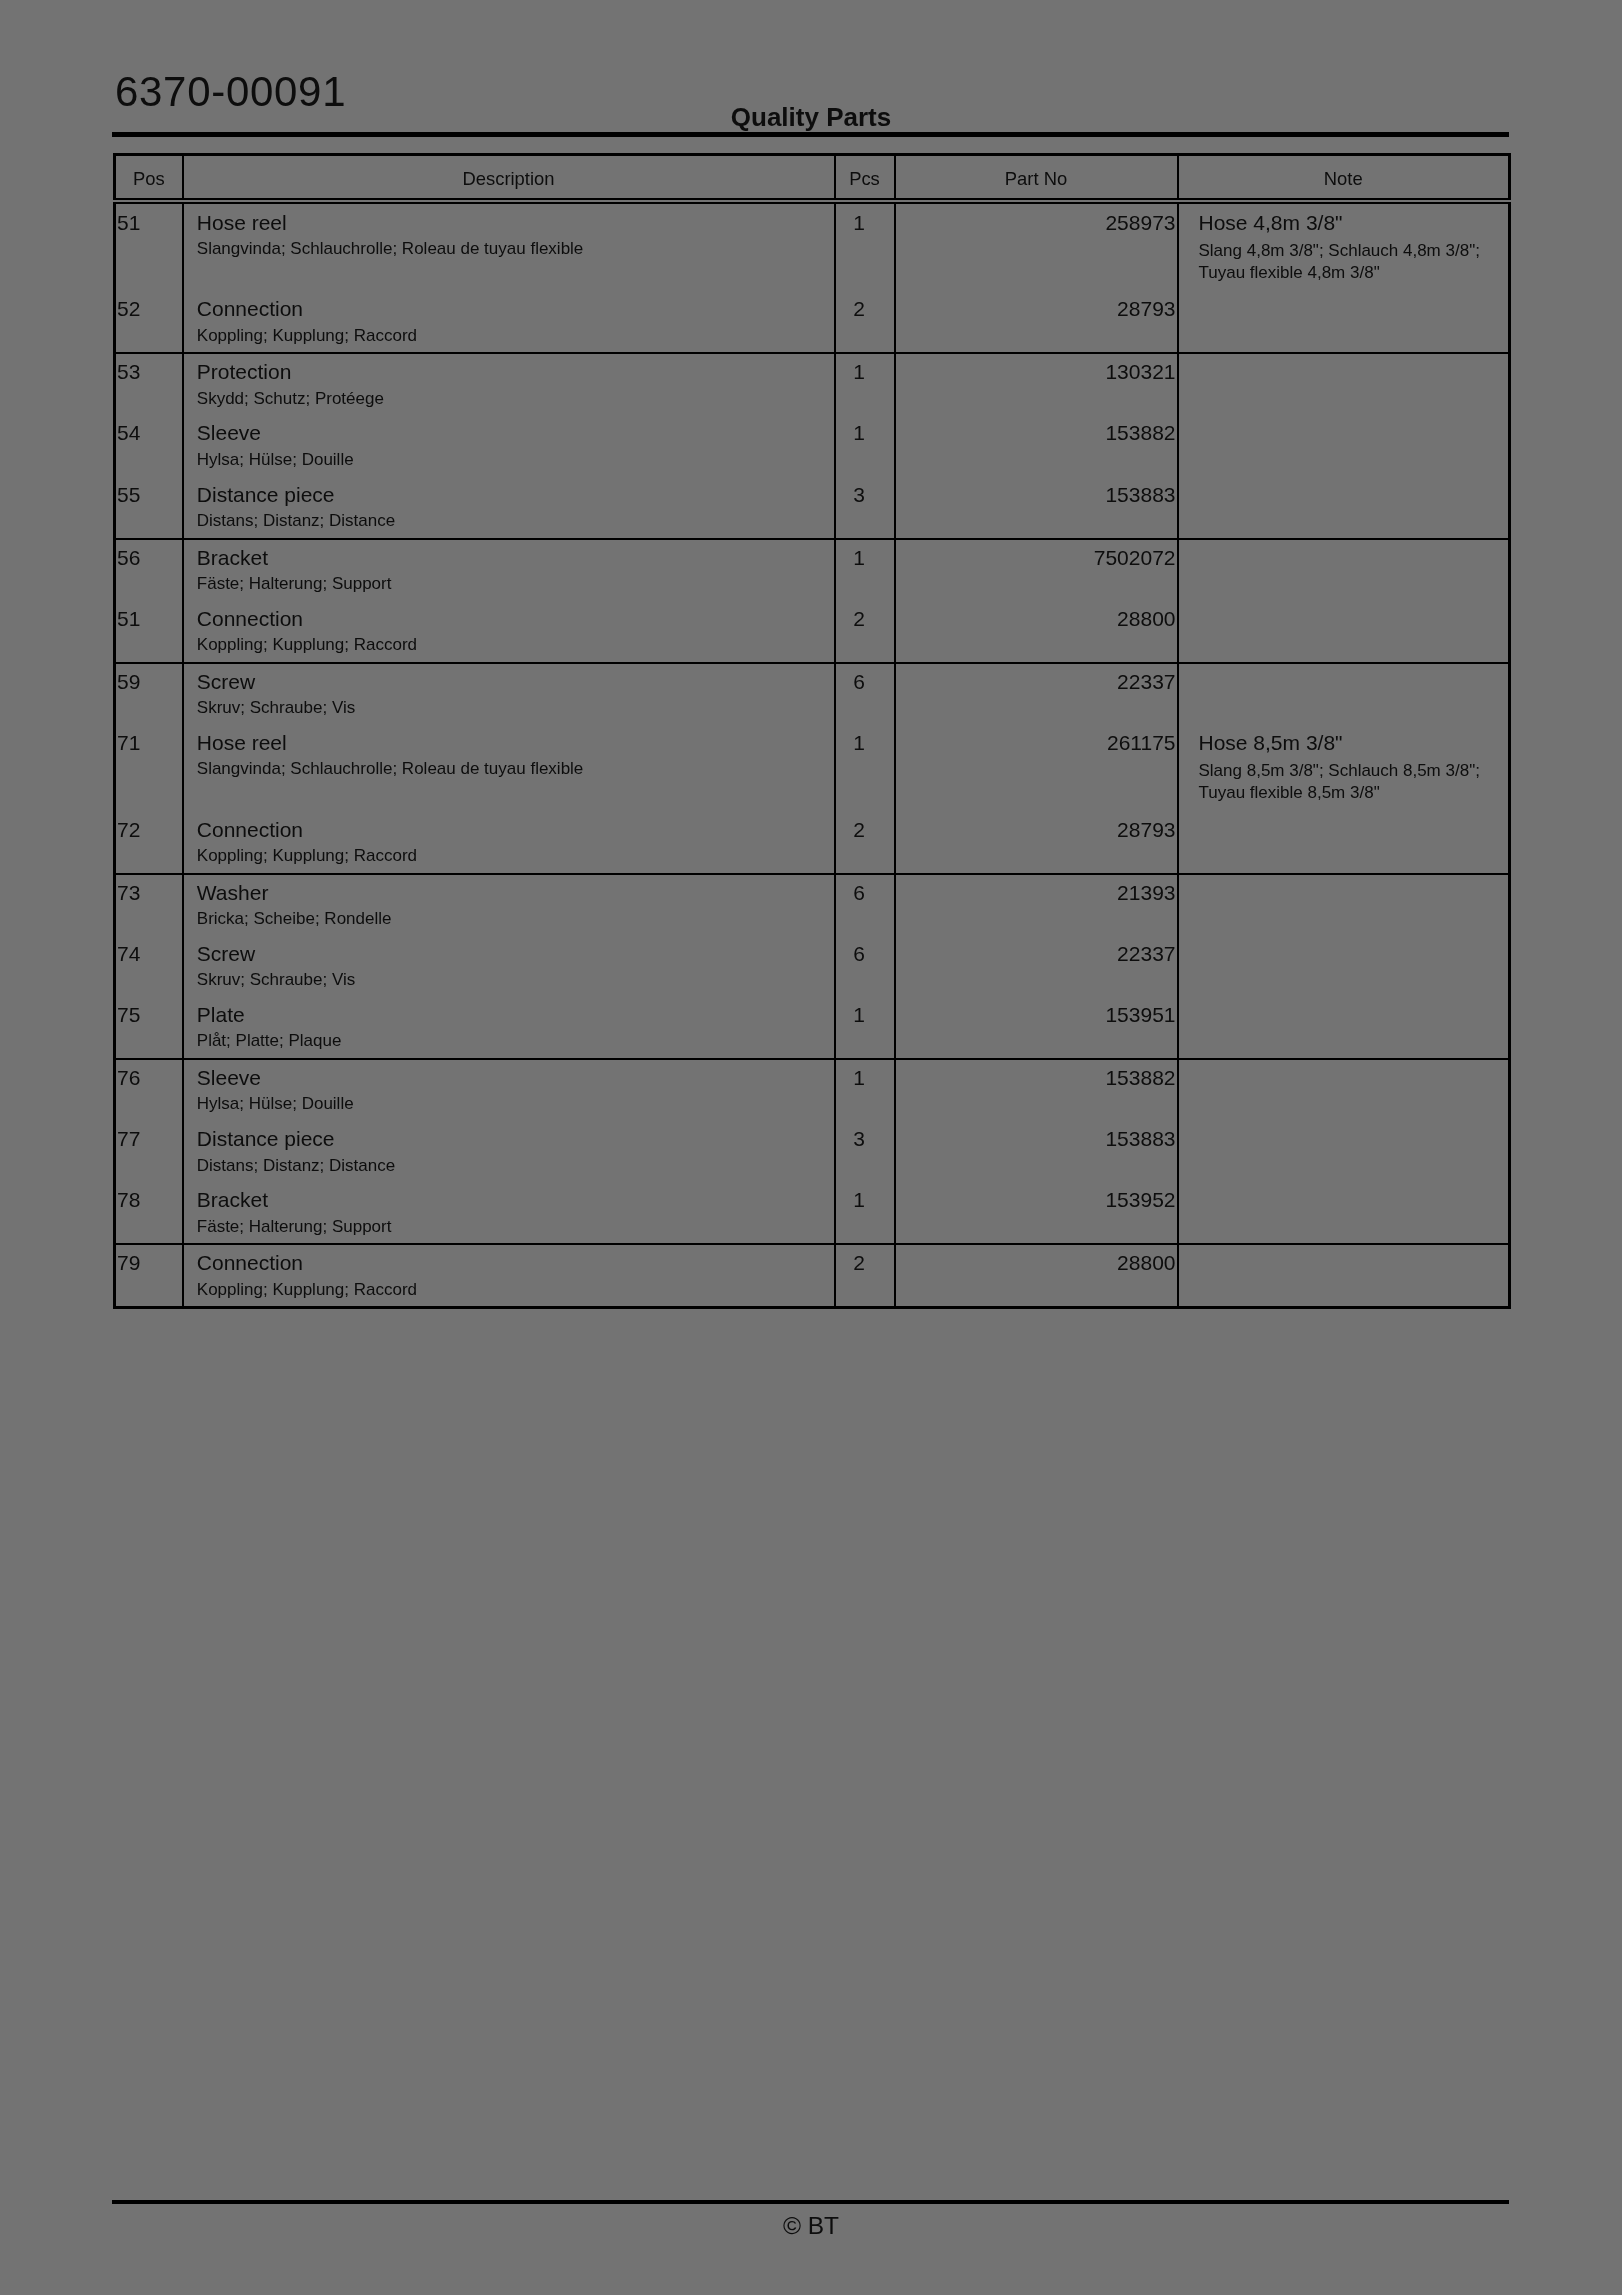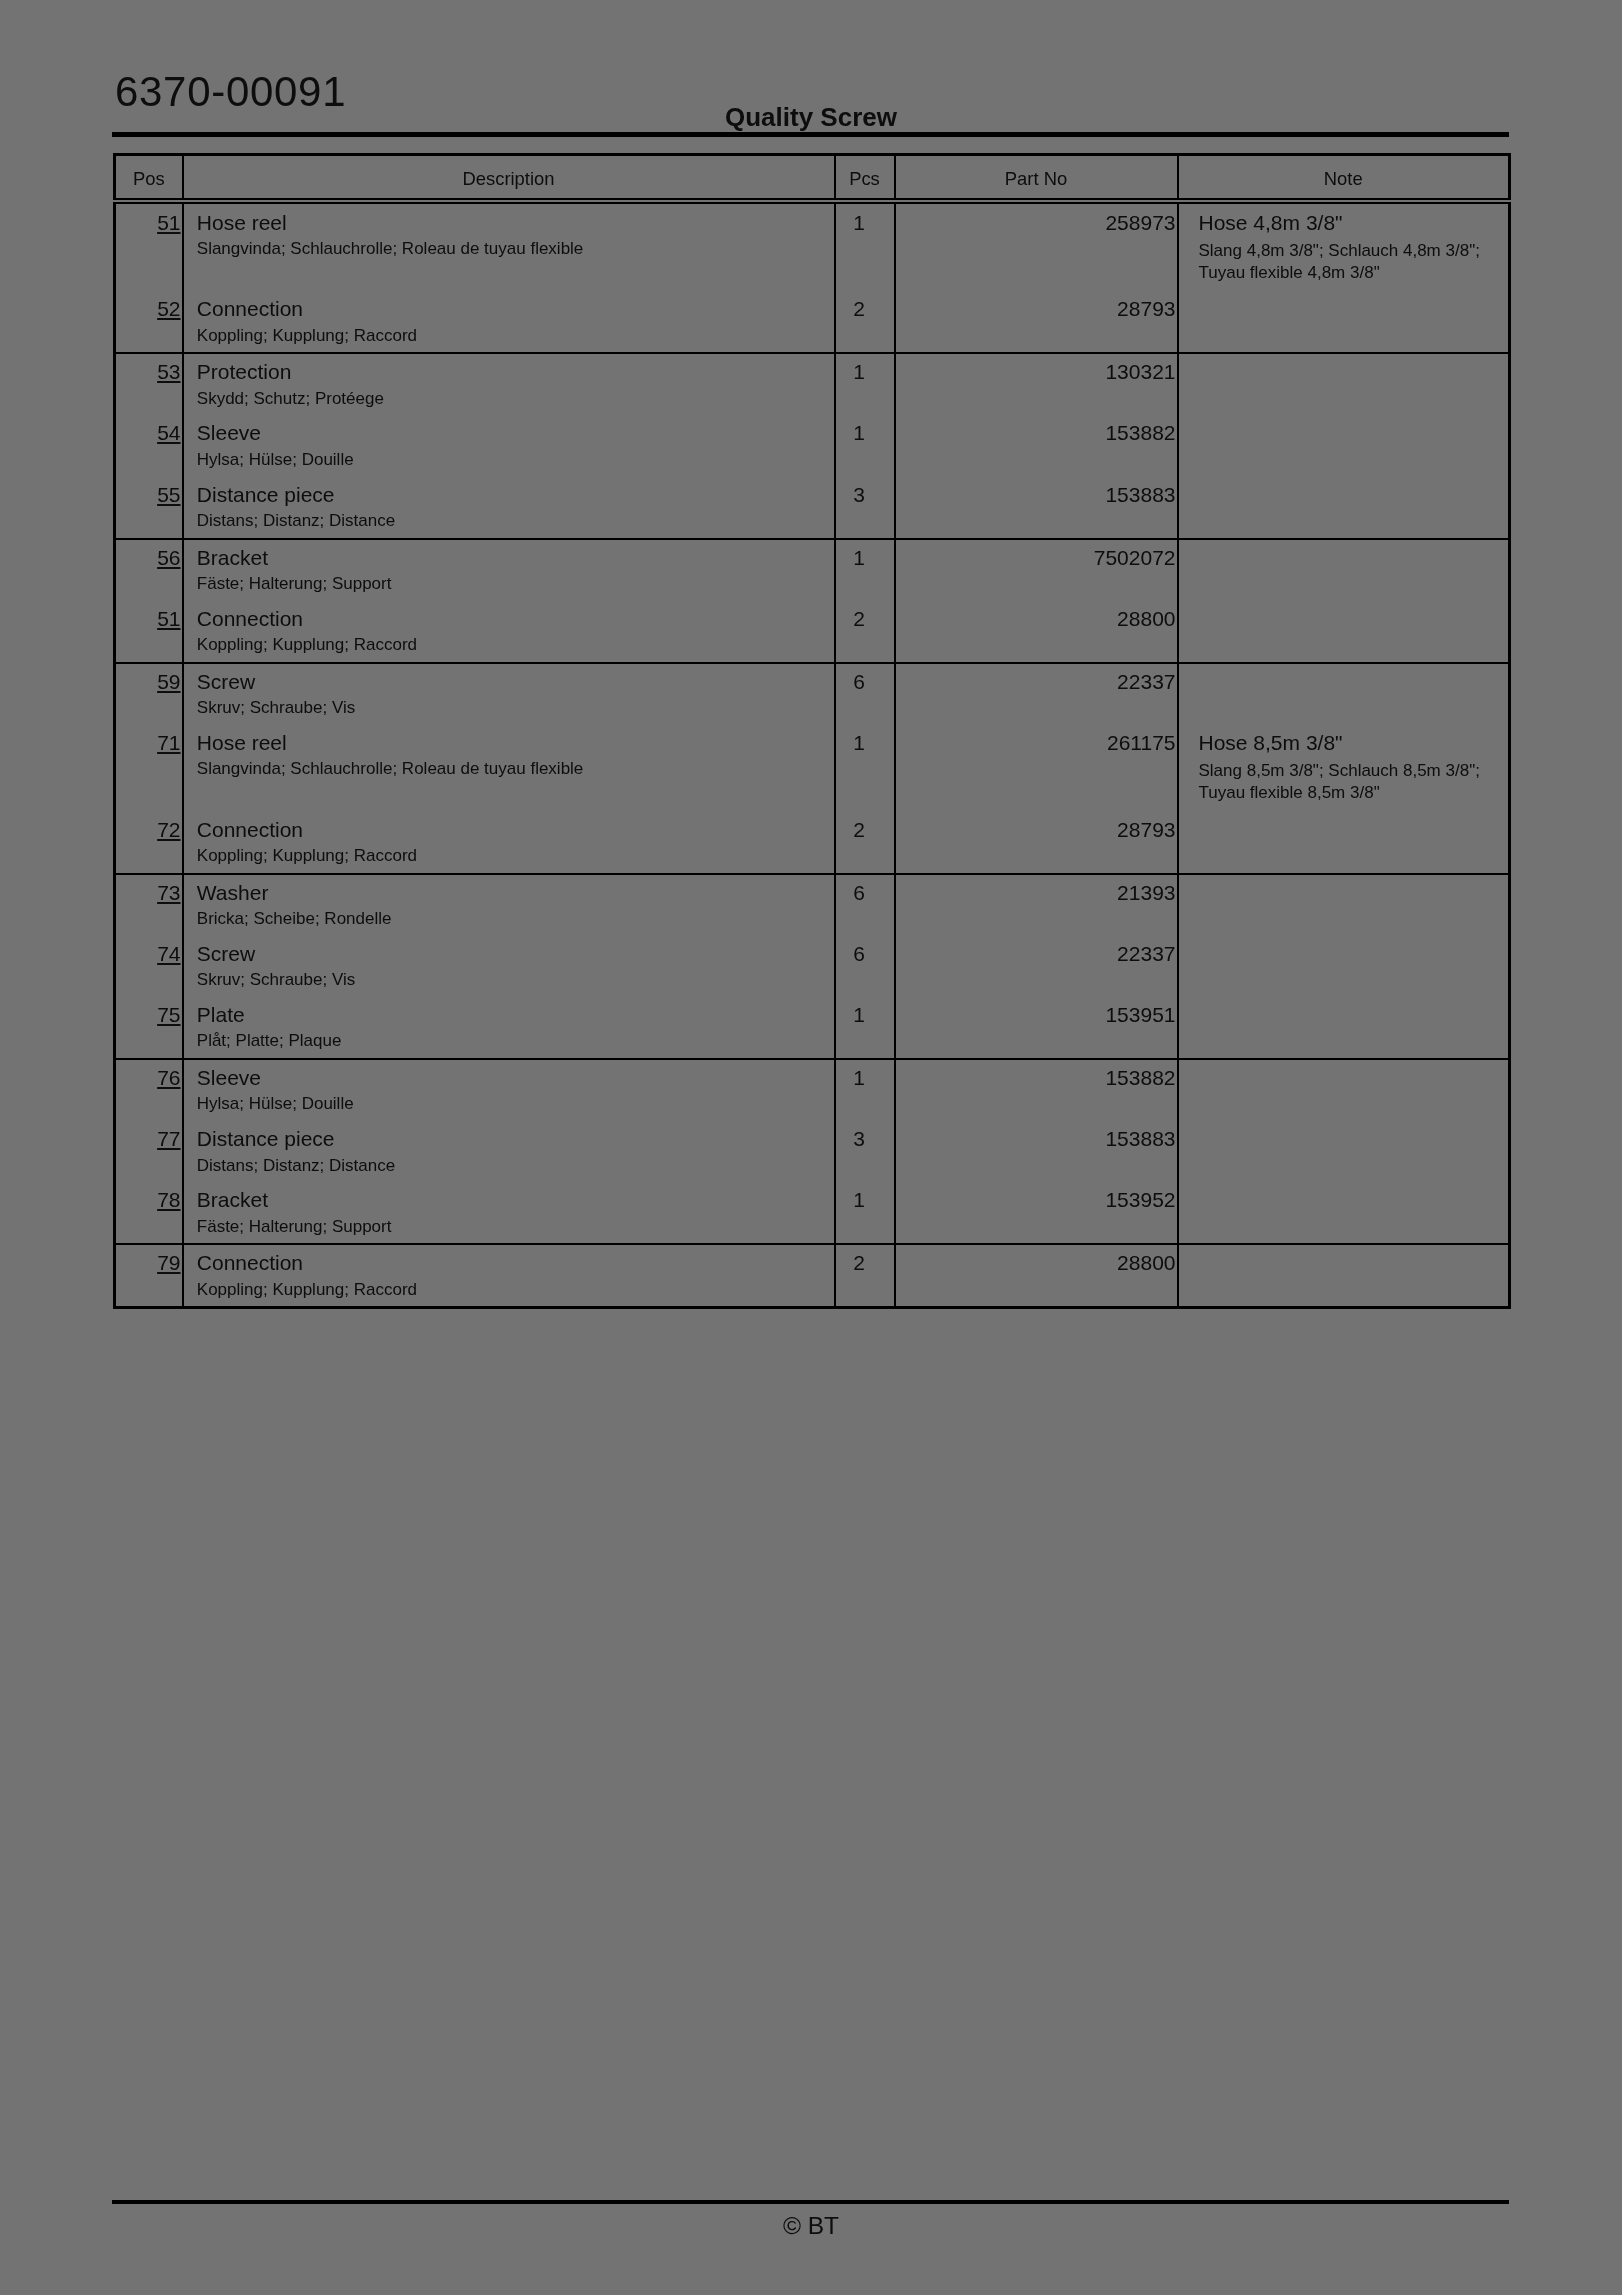--- a/index.html
+++ b/index.html
@@ -23,40 +23,40 @@
   col.c-note { width:332px; }
 
   thead th {
     font-weight:normal; font-size:18.4px; text-align:center;
     padding:11.6px 0 8.9px 0; border-bottom:6.8px double #000;
   }
   th, td { border-left:2px solid #000; border-right:2px solid #000; }
   tbody { border-top:2px solid #000; }
   td { vertical-align:top; padding-top:6.1px; padding-bottom:7.5px; }
 
-  td.pos-cell  { text-align:right; font-size:21px;text-decoration:underline; }
+  td.pos-cell  { text-align:left; font-size:21px; }
   td.pcs-cell  { font-size:21px; padding-left:17.7px; }
   td.part-cell { font-size:21px; padding-left:20.4px;text-align:right; }
 
   .desc-main { font-size:21px; line-height:23px; padding-left:12.3px; }
   .desc-sub  { font-size:17px; line-height:19px; padding-left:12.3px; margin-top:5.5px; }
   .note-main { font-size:21px; line-height:23px; padding-left:19px; }
   .note-sub  { font-size:17px; line-height:22px; padding-left:19px; padding-right:8.2px; margin-top:6.1px; }
   .note-sub:empty, .note-main:empty { display:none; }
 
   .footer-rule { position:absolute; left:112px; width:1397px; top:2200px; height:4.1px; background:#000; }
   .footer-text { position:absolute; left:0; width:1622px; top:2212px; text-align:center; font-size:24.5px; }
 </style>
 </head>
 <body>
 
 <div class="page">
 
   <div class="doc-number">6370-00091</div>
-  <div class="doc-title">Quality Screw</div>
+  <div class="doc-title">Quality Parts</div>
   <div class="header-rule"></div>
 
   <table class="parts">
     <colgroup>
       <col class="c-pos">
         <col class="c-desc">
         <col class="c-pcs">
         <col class="c-part">
         <col class="c-note">
     </colgroup>

